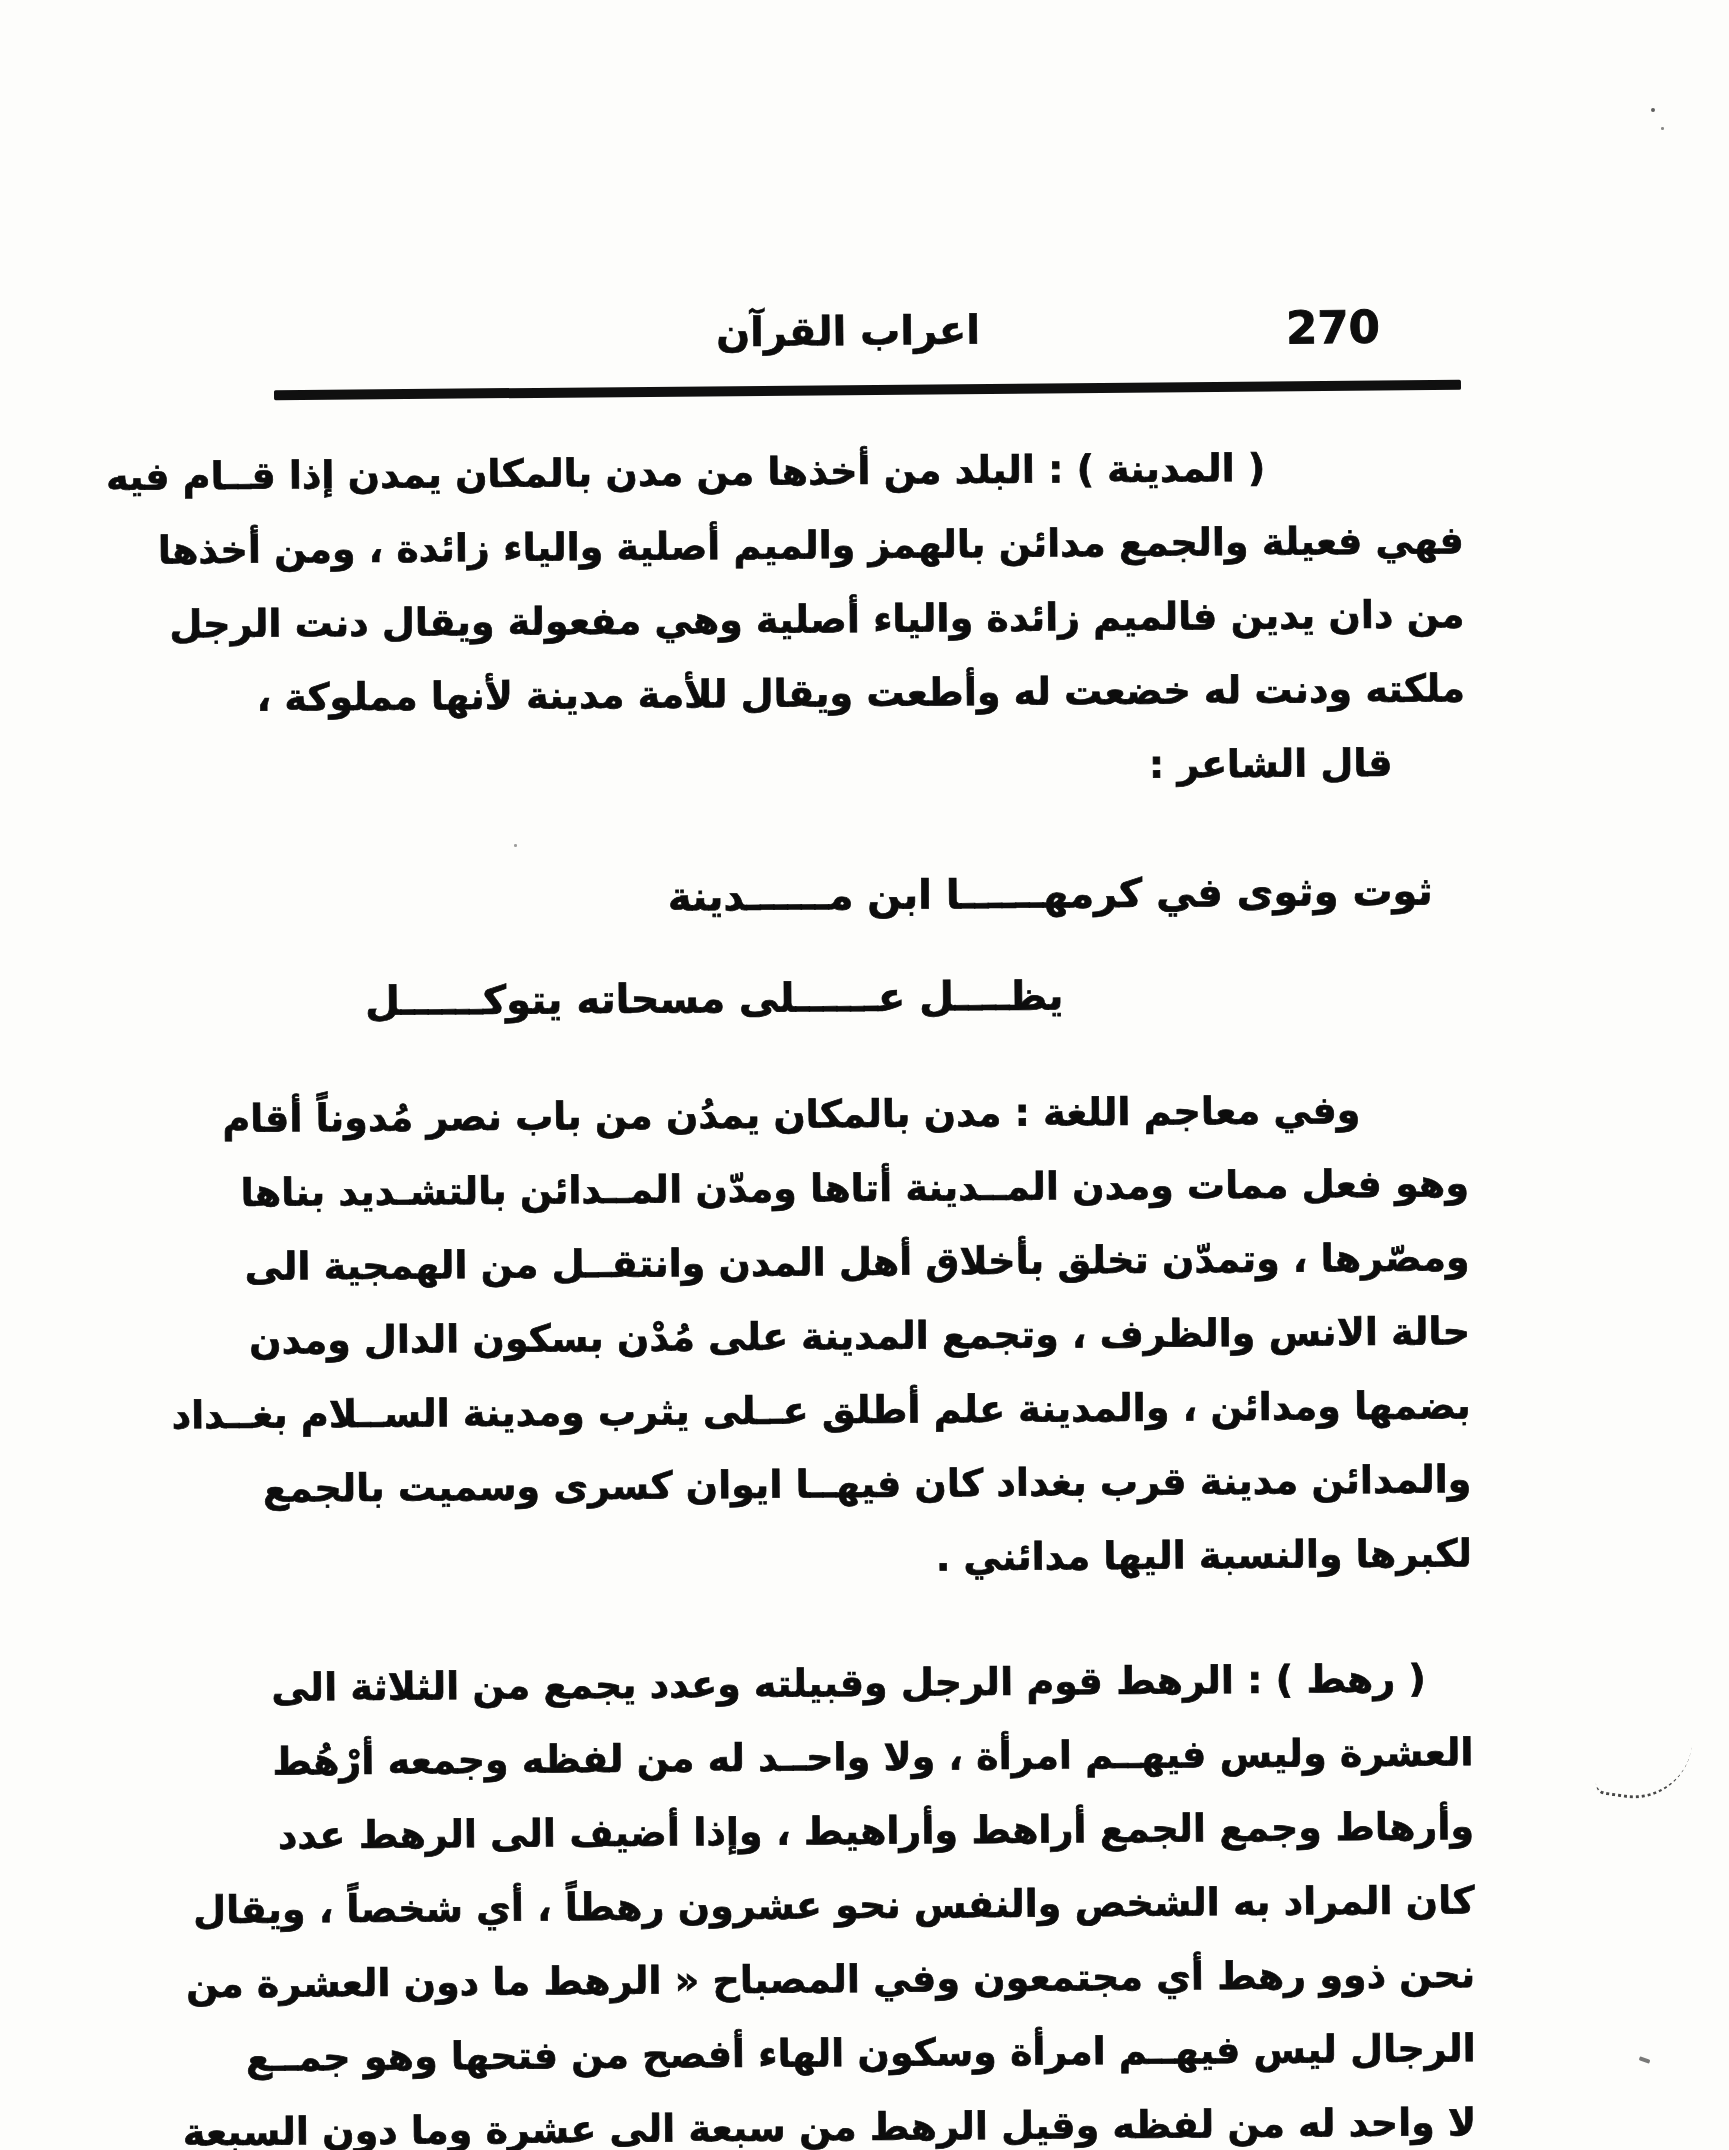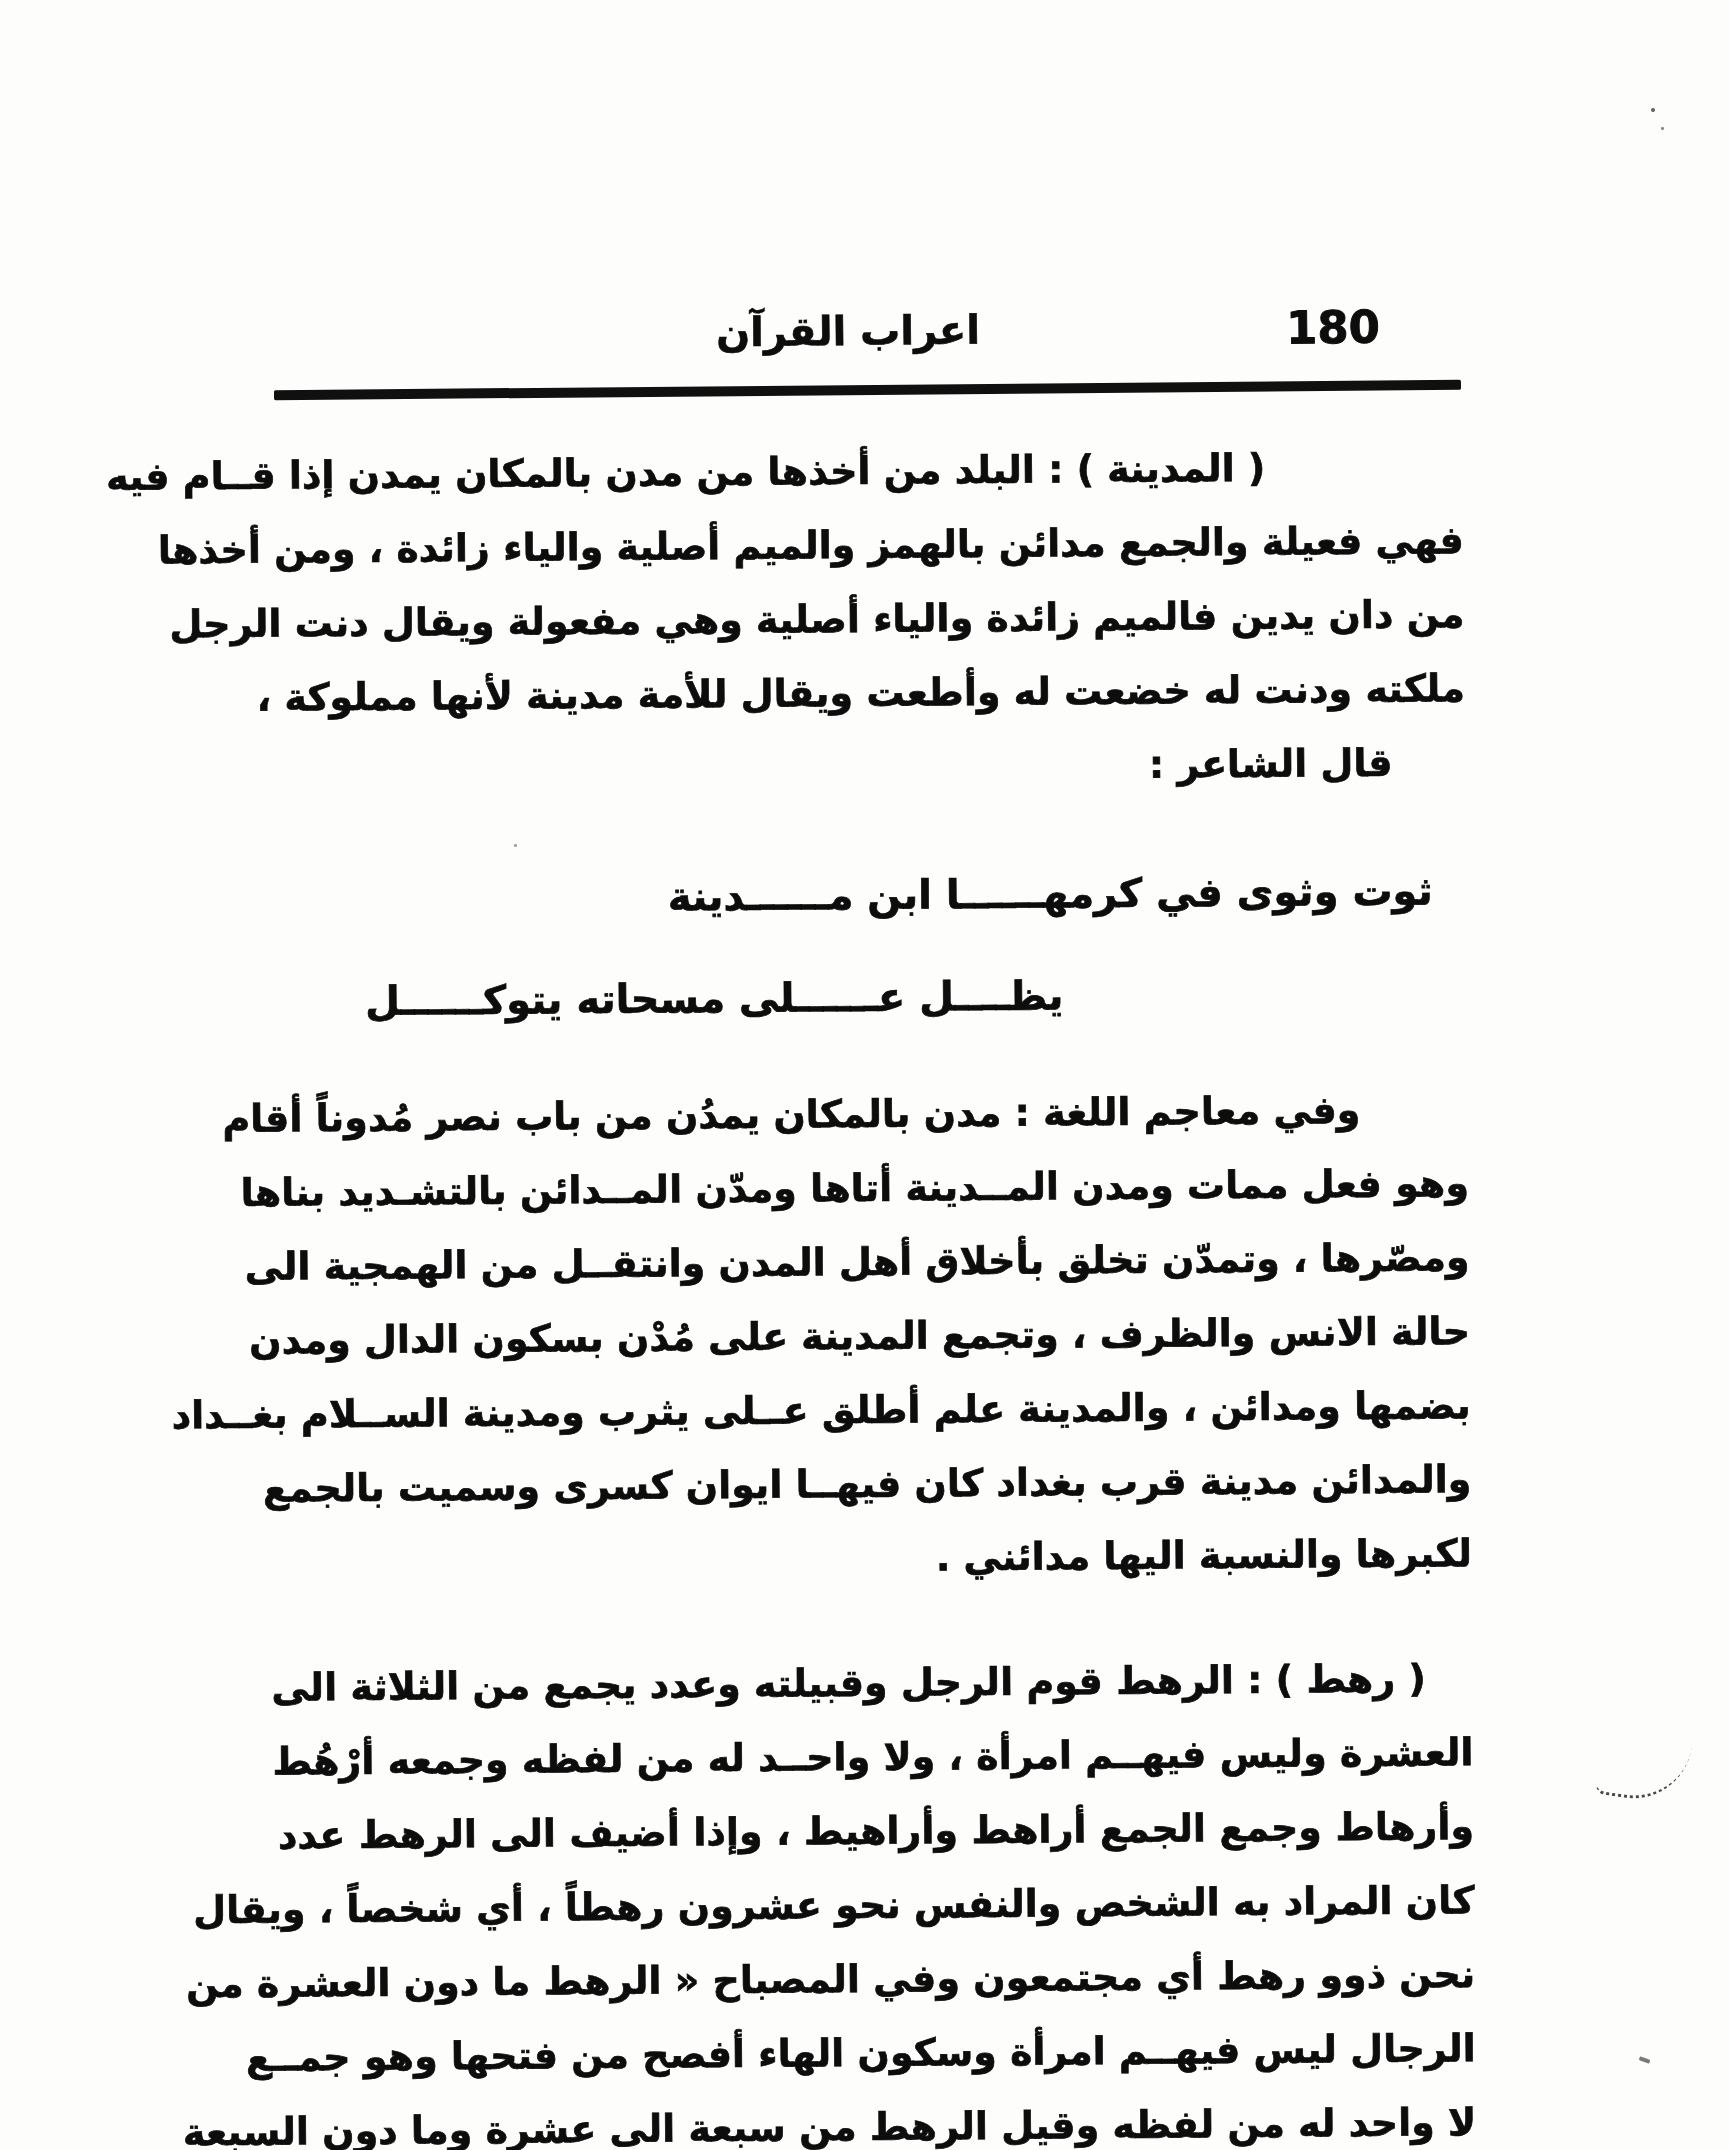--- a/index.html
+++ b/index.html
@@ -83,21 +83,21 @@
     position:absolute;left:1639px;top:2058px;
     width:11.2px;height:4.3px;background:#222;opacity:.6;
     transform:rotate(20deg);border-radius:1.3px;
   }
 </style>
 </head>
 <body>
 
 <div class="page">
 
-  <div class="page-number">180</div>
+  <div class="page-number">270</div>
   <div class="book-title">اعراب القرآن</div>
   <div class="rule"></div>
 
   <div class="text-block">
 
     <div class="ln ind-1">( المدينة ) : البلد من أخذها من مدن بالمكان يمدن إذا قــام فيه</div>
     <div class="ln">فهي فعيلة والجمع مدائن بالهمز والميم أصلية والياء زائدة ، ومن أخذها</div>
     <div class="ln">من دان يدين فالميم زائدة والياء أصلية وهي مفعولة ويقال دنت الرجل</div>
     <div class="ln">ملكته ودنت له خضعت له وأطعت ويقال للأمة مدينة لأنها مملوكة ،</div>
     <div class="ln-short qal">قال الشاعر :</div>

